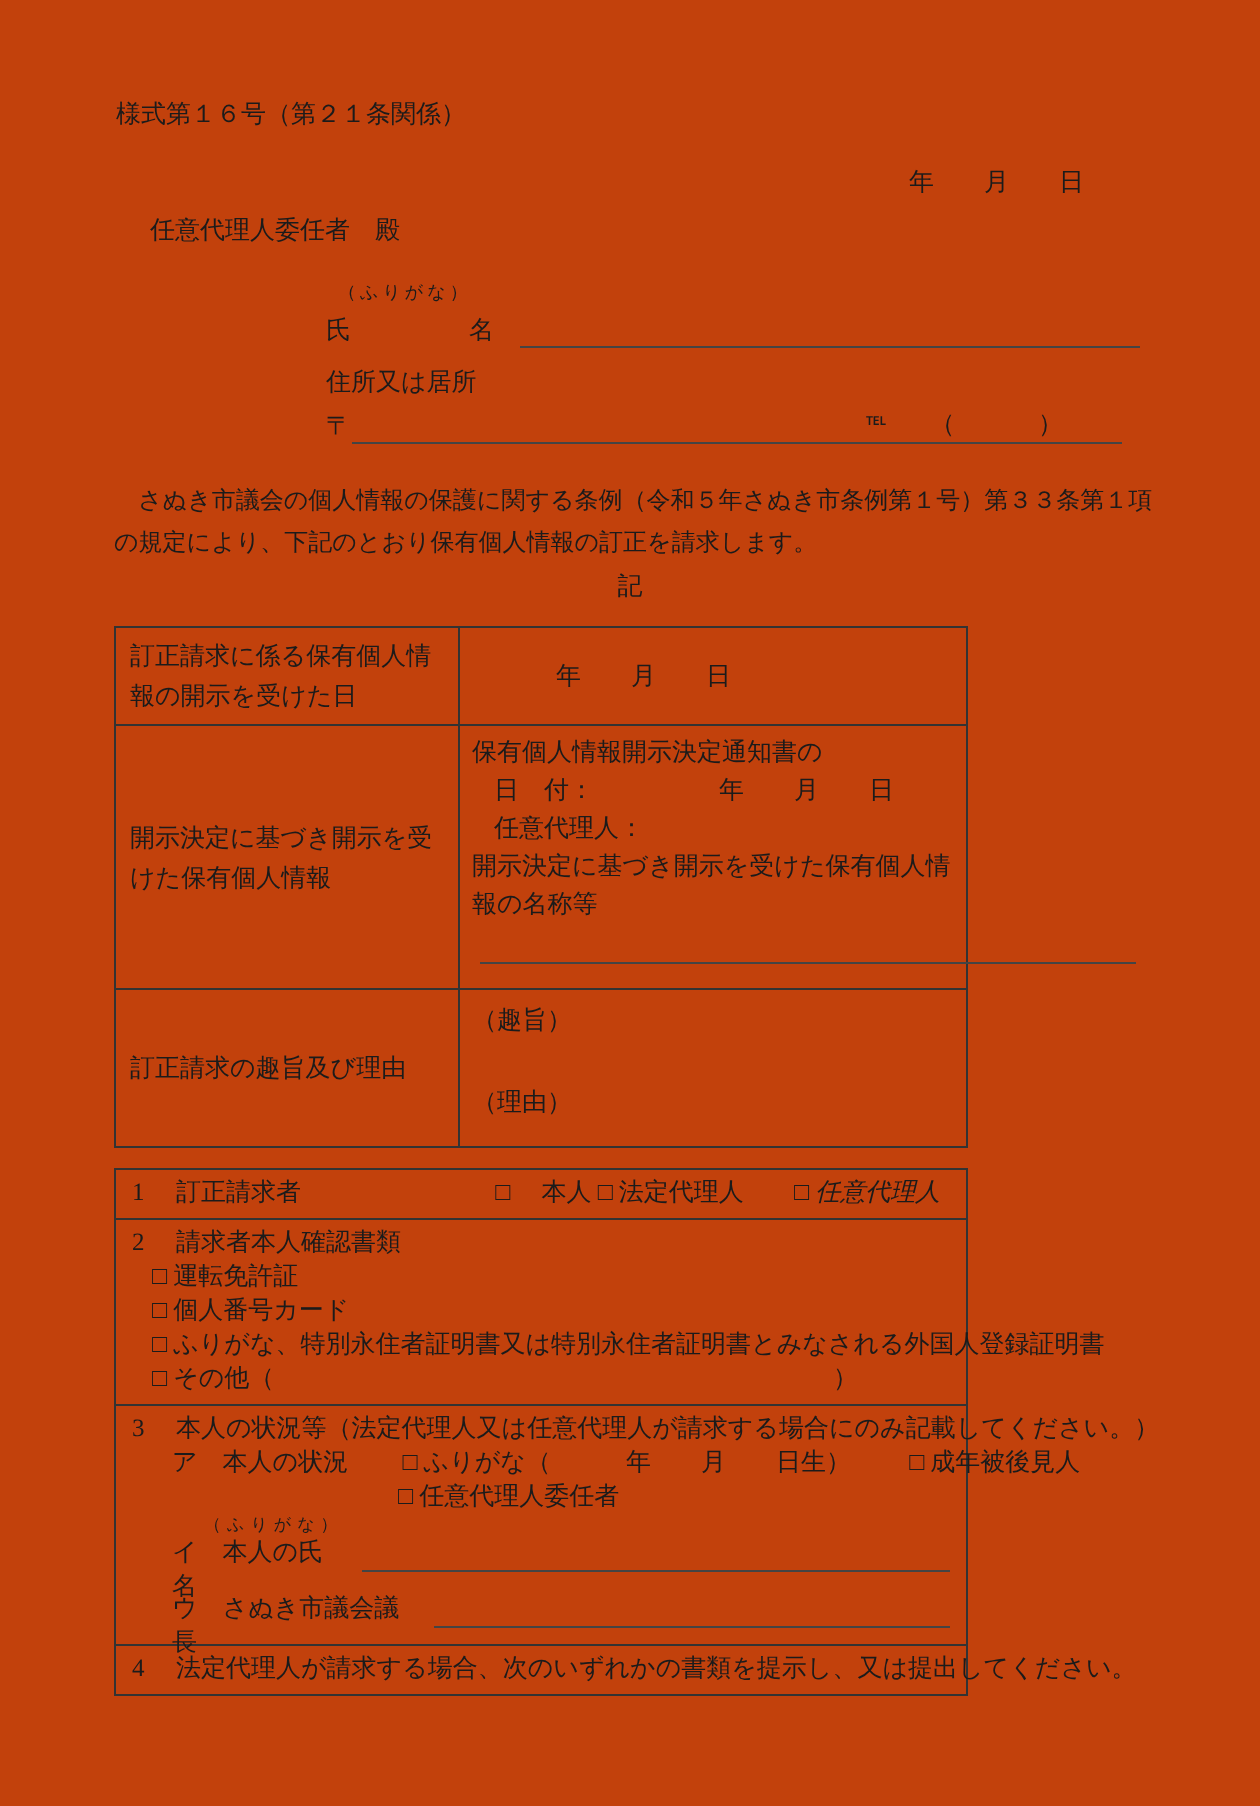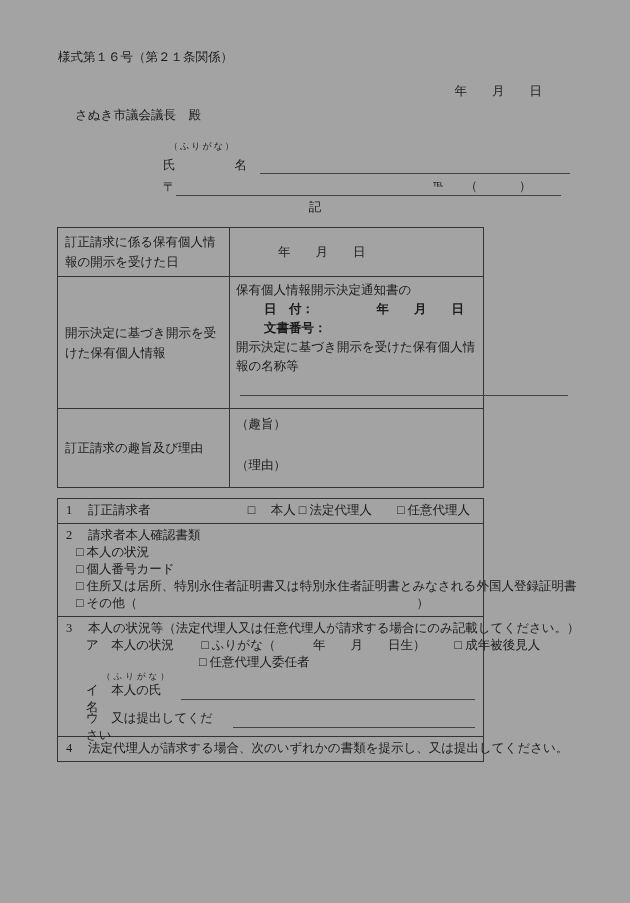--- a/index.html
+++ b/index.html
@@ -1,21 +1,21 @@
 <!DOCTYPE html>
 <html><head>
 <meta charset="utf-8">
 <style>
   * { margin:0; padding:0; box-sizing:border-box; }
   html,body { background:#888; }
   .page {
     position:relative;
     width:630px; height:903px;
     margin:0 auto;
-    background:#a3a3a3;
+    background:#c2410c;
     color:#1b1b1b;
     font-family:"Liberation Serif","DejaVu Serif",serif;
     font-size:12.5px;
     overflow:hidden;
   }
   .form-number { margin:48px 0 0 58px; line-height:18px; }
   .doc-title { margin-top:14px; text-align:center; font-size:17.5px; letter-spacing:2px; line-height:26px; }
   .date-line { margin-top:16px; text-align:right; padding-right:88px; line-height:18px; }
   .addressee { margin-top:6px; margin-left:75px; line-height:18px; }
 
@@ -34,21 +34,21 @@
   .intro { margin:18px 57px 0 57px; font-size:12px; }
   .intro div { line-height:21px; white-space:nowrap; }
   .ki { margin-top:2px; text-align:center; line-height:19px; }
 
   table { border-collapse:collapse; margin-left:57px; width:427px; table-layout:fixed; }
   td { border:1px solid #333; vertical-align:middle; padding:4px 6px; }
   .t1 { margin-top:10px; }
   .t1 .lab { width:172px; line-height:20px; padding-left:7px; }
   .t1 .val { line-height:19px; }
   .r1-val { padding-left:48px; }
-  .ind { margin-left:28px;font-weight:bold; }
+  .ind { margin-left:11px; }
   .cell-line { line-height:19px; }
   .disc-line { margin:2px 0 2px 4px; width:328px; }
   .gist { margin-top:2px; }
   .reason { margin-top:22px; margin-bottom:8px; }
 
   .t2 { margin-top:10px; }
   .t2 td { padding:3px 8px 4px 8px; }
   .t2 .line { line-height:17px; white-space:nowrap; }
   .num { display:inline-block; width:22px; }
   .cb { display:inline-block; margin-right:3px; }
@@ -64,55 +64,60 @@
 </head>
 <body>
 
 <div class="page">
 
   <div class="form-number">様式第１６号（第２１条関係）</div>
 
 
   <div class="date-line">年　　月　　日</div>
 
-  <div class="addressee">さぬき市議会議長　殿</div>
+  <div class="addressee">任意代理人委任者　殿</div>
 
   <div class="applicant">
     <div class="furigana">（ふりがな）</div>
     <div class="name-row">
       <span class="name-label">
         <span>氏</span>
         <span>名</span>
       </span>
       <span class="wline name-line"></span>
     </div>
+    <div class="addr-label">住所又は居所</div>
     <div class="postal-row">
       <span>〒</span>
       <span class="wline postal-line">
         <span class="sp"></span>
         <span>℡</span>
         <span class="tel-parens">（　　　）</span>
       </span>
     </div>
   </div>
 
+  <div class="intro">
+    <div>　さぬき市議会の個人情報の保護に関する条例（令和５年さぬき市条例第１号）第３３条第１項</div>
+    <div>の規定により、下記のとおり保有個人情報の訂正を請求します。</div>
+  </div>
   <div class="ki">記</div>
 
   <table class="t1">
     <tbody>
         <tr>
       <td class="lab">訂正請求に係る保有個人情報の開示を受けた日</td>
       <td class="val r1-val">年　　月　　日</td>
     </tr>
     <tr>
       <td class="lab">開示決定に基づき開示を受けた保有個人情報</td>
       <td class="val">
         <div class="cell-line">保有個人情報開示決定通知書の</div>
         <div class="cell-line ind">日　付：　　　　　年　　月　　日</div>
-        <div class="cell-line ind">文書番号：</div>
+        <div class="cell-line ind">任意代理人：</div>
         <div class="cell-line">開示決定に基づき開示を受けた保有個人情報の名称等</div>
         <div class="wline disc-line"></div>
       </td>
     </tr>
     <tr>
       <td class="lab">訂正請求の趣旨及び理由</td>
       <td class="val">
         <div class="cell-line gist">（趣旨）</div>
         <div class="cell-line reason">（理由）</div>
       </td>
@@ -121,32 +126,32 @@
     </table>
 
   <table class="t2">
     <tbody>
         <tr>
       <td>
         <div class="line">
           <span class="num">1</span><span>訂正請求者</span>
           <span class="opt" style="margin-left:62px;padding-left:32px;"><span class="cb">□</span><span>　本人</span></span>
           <span class="opt" style=""><span class="cb">□</span><span>法定代理人</span></span>
-          <span class="opt" style="margin-left:22px;"><span class="cb">□</span><span>任意代理人</span></span>
+          <span class="opt" style="margin-left:22px;font-style:italic;"><span class="cb">□</span><span>任意代理人</span></span>
         </div>
       </td>
     </tr>
     <tr>
       <td>
         <div class="line">
           <span class="num">2</span><span>請求者本人確認書類</span>
         </div>
-        <div class="line" style="margin-left:10px;"><span class="cb">□</span><span>本人の状況</span></div>
+        <div class="line" style="margin-left:10px;"><span class="cb">□</span><span>運転免許証</span></div>
         <div class="line" style="margin-left:10px;"><span class="cb">□</span><span>個人番号カード</span></div>
-        <div class="line" style="margin-left:10px;"><span class="cb">□</span><span>住所又は居所、特別永住者証明書又は特別永住者証明書とみなされる外国人登録証明書</span></div>
+        <div class="line" style="margin-left:10px;"><span class="cb">□</span><span>ふりがな、特別永住者証明書又は特別永住者証明書とみなされる外国人登録証明書</span></div>
         <div class="line flexline" style="margin-left:10px;">
               <span class="cb">□</span>
               <span>その他（</span>
               <span class="sp"></span>
               <span style="padding-right:46px;">）</span>
             </div>
       </td>
     </tr>
     <tr>
       <td>
@@ -158,21 +163,21 @@
           <span class="opt" style="margin-left:24px;"><span class="cb">□</span><span>ふりがな（　　　年　　月　　日生）</span></span>
           <span class="opt" style="margin-left:26px;"><span class="cb">□</span><span>成年被後見人</span></span>
         </div>
         <div class="line" style="margin-left:133px;"><span class="cb">□</span><span>任意代理人委任者</span></div>
         <div class="furi2">（ふりがな）</div>
         <div class="sub-row">
           <span>イ　本人の氏名</span>
           <span class="wline i-line"></span>
         </div>
         <div class="sub-row" style="margin-top:6px;">
-          <span>ウ　又は提出してください</span>
+          <span>ウ　さぬき市議会議長</span>
           <span class="wline u-line"></span>
         </div>
       </td>
     </tr>
     <tr>
       <td>
         <div class="line">
           <span class="num">4</span><span>法定代理人が請求する場合、次のいずれかの書類を提示し、又は提出してください。</span>
         </div>
 

